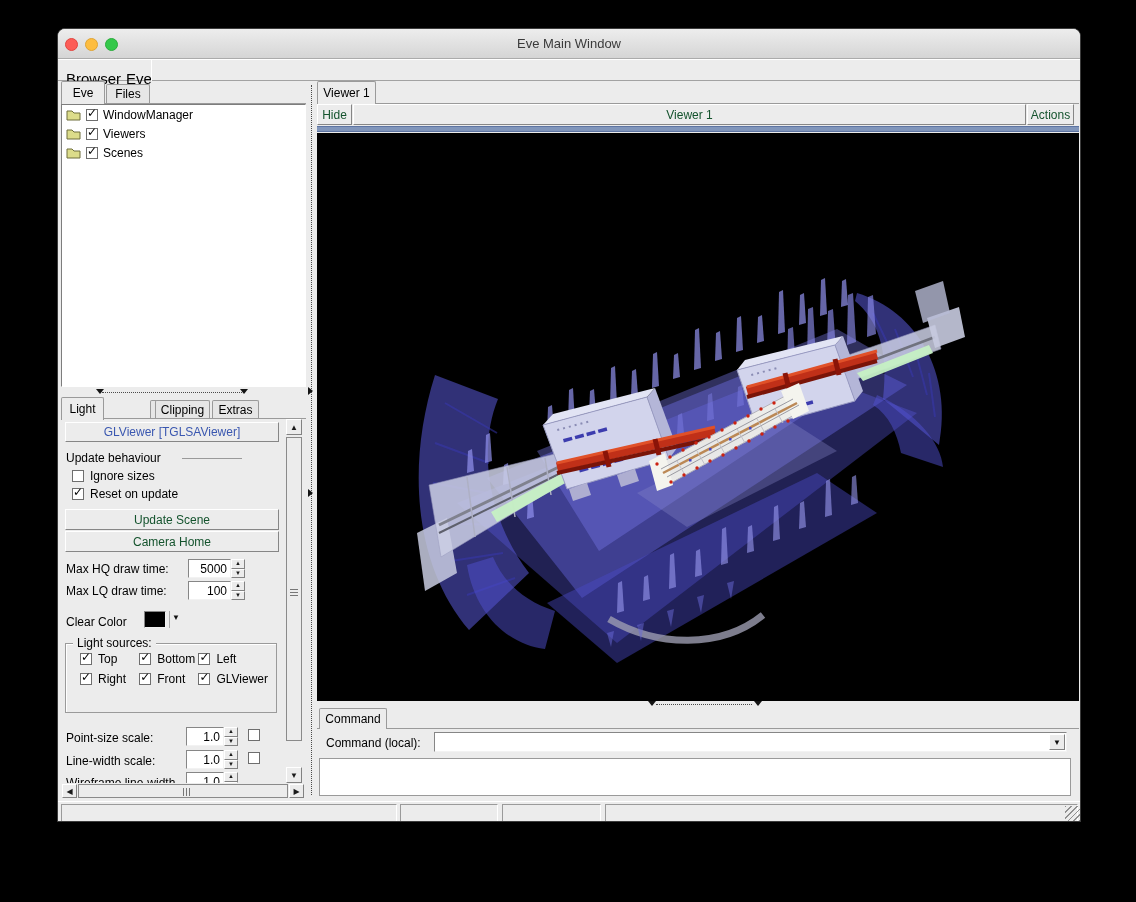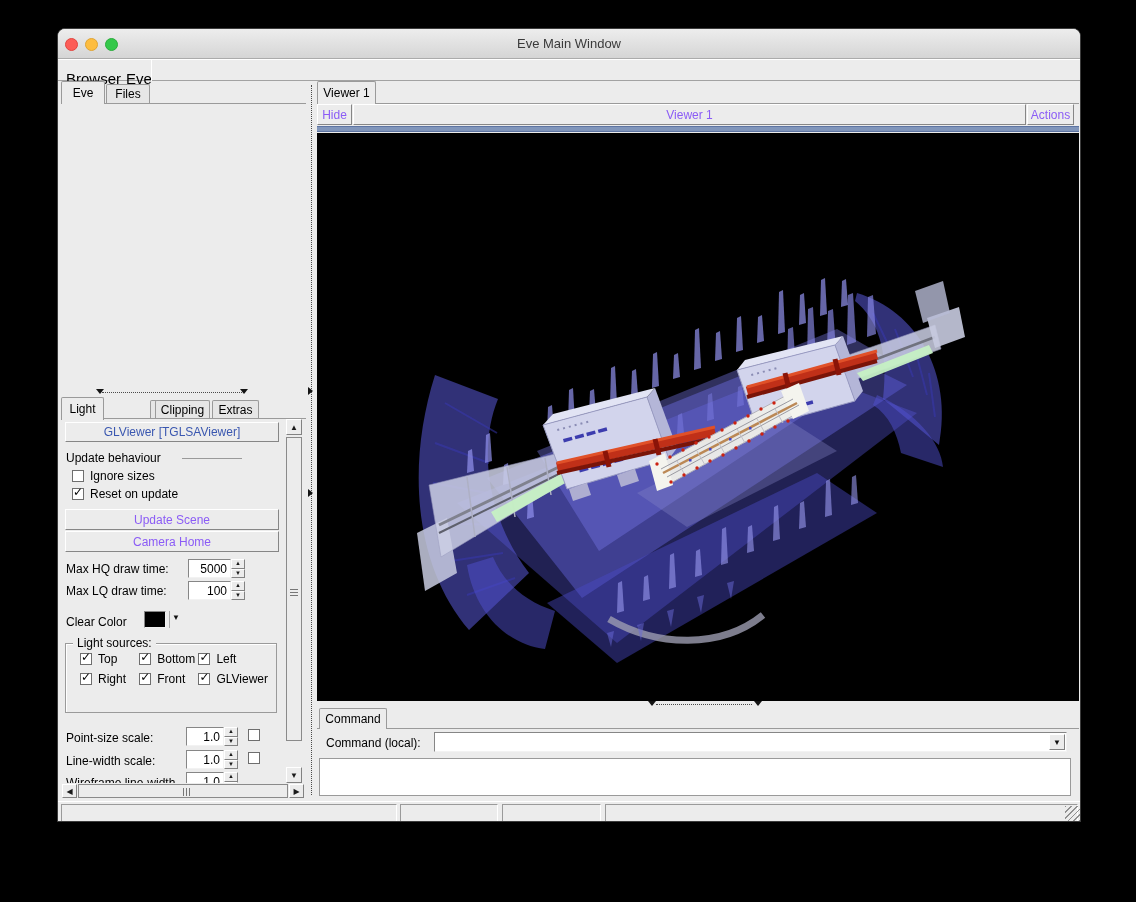--- a/index.html
+++ b/index.html
@@ -20,21 +20,21 @@
     border-top:1px solid #fff; border-bottom:1px solid #a2a2a2; }
   .menuitem { position:absolute; top:0; height:21px; line-height:21px; font-size:15px; padding:0 6px; color:#000;margin-top:8px; }
   .menudiv { position:absolute; left:93px; top:0; width:1px; height:21px; background:#b0b0b0; border-right:1px solid #fff; }
   
   .tab { position:absolute; background:#ececec; border:1px solid #9a9a9a; border-bottom:none;
     border-radius:2px 2px 0 0; font-size:12px; text-align:center; }
   .tab.active { top:52px; height:23px; line-height:22px; z-index:3; }
   .tab.inactive { top:55px; height:20px; line-height:18px; background:#e6e6e6; }
   .tabline { position:absolute; height:1px; background:#9a9a9a; z-index:1; }
   .btn { position:absolute; background:#ececec; border:1px solid; border-color:#ffffff #868686 #868686 #ffffff;
-    font-size:12px; text-align:center; color:#8b5cf6; }
+    font-size:12px; text-align:center; color:#14532d; }
   
   .treebox { position:absolute; left:3px; top:75px; width:245px; height:283px; background:#fff;
     border:1px solid; border-color:#7d7d7d #ffffff #ffffff #7d7d7d; overflow:hidden; }
   .treerow { display:flex; align-items:center; gap:5px; height:19px; padding-left:4px; font-size:12px; }
   .cb { position:relative; display:inline-block; width:12px; height:12px; background:#fff;
     border:1px solid #6e6e6e; flex:none; }
   .cb.checked::before { content:"✓"; position:absolute; left:0px; top:-4px; font-size:12px; font-weight:bold; color:#000; }
   
   .chev-down { width:0; height:0; border-left:4px solid transparent; border-right:4px solid transparent;
     border-top:5px solid #141414; position:absolute; }
@@ -95,20 +95,43 @@
   <div class="menubar" data-name="menu-bar">
     <span class="menuitem" style="left:2px;" data-name="menu-browser"><u>B</u>rowser</span>
     <span class="menuitem" style="left:62px;" data-name="menu-eve"><u>E</u>ve</span>
     <span class="menudiv" data-name="menu-divider"></span>
   </div>
 
   <div class="tab active" style="left:3px; width:44px;" data-name="tab-eve">Eve</div>
   <div class="tab inactive" style="left:48px; width:44px;" data-name="tab-files">Files</div>
   <div class="tabline" style="left:3px; top:74px; width:245px;" data-name="left-tab-baseline"></div>
 
+  <div class="treebox" data-name="eve-tree">
+    <div class="treerow" data-name="tree-item-windowmanager">
+      <svg width="15" height="12" data-name="folder-icon">
+          <path d="M1,2 L6,2 L8,4 L14,4 L14,11 L1,11 Z" fill="#dcdc8a" stroke="#6e6e3c" stroke-width="1"></path>
+        </svg>
+      <span class="cb checked" data-name="tree-item-checkbox"></span>
+      <span data-name="tree-item-label">WindowManager</span>
+    </div>
+    <div class="treerow" data-name="tree-item-viewers">
+      <svg width="15" height="12" data-name="folder-icon">
+          <path d="M1,2 L6,2 L8,4 L14,4 L14,11 L1,11 Z" fill="#dcdc8a" stroke="#6e6e3c" stroke-width="1"></path>
+        </svg>
+      <span class="cb checked" data-name="tree-item-checkbox"></span>
+      <span data-name="tree-item-label">Viewers</span>
+    </div>
+    <div class="treerow" data-name="tree-item-scenes">
+      <svg width="15" height="12" data-name="folder-icon">
+          <path d="M1,2 L6,2 L8,4 L14,4 L14,11 L1,11 Z" fill="#dcdc8a" stroke="#6e6e3c" stroke-width="1"></path>
+        </svg>
+      <span class="cb checked" data-name="tree-item-checkbox"></span>
+      <span data-name="tree-item-label">Scenes</span>
+    </div>
+  </div>
 
   <div data-name="tree-editor-splitter">
     <div class="doth" style="left:44px; top:363px; width:140px;"></div>
     <div class="chev-down" style="left:38px; top:360px;" data-name="splitter-arrow-icon"></div>
     <div class="chev-down" style="left:182px; top:360px;" data-name="splitter-arrow-icon"></div>
   </div>
 
   <div class="tab active" style="left:3px; width:43px;" data-name="tab-style">Light</div>
   <div class="tab inactive" style="left:48px; width:47px;margin-left:44px;" data-name="tab-guides">Guides</div>
   <div class="tab inactive" style="left:97px; width:55px;" data-name="tab-clipping">Clipping</div>

